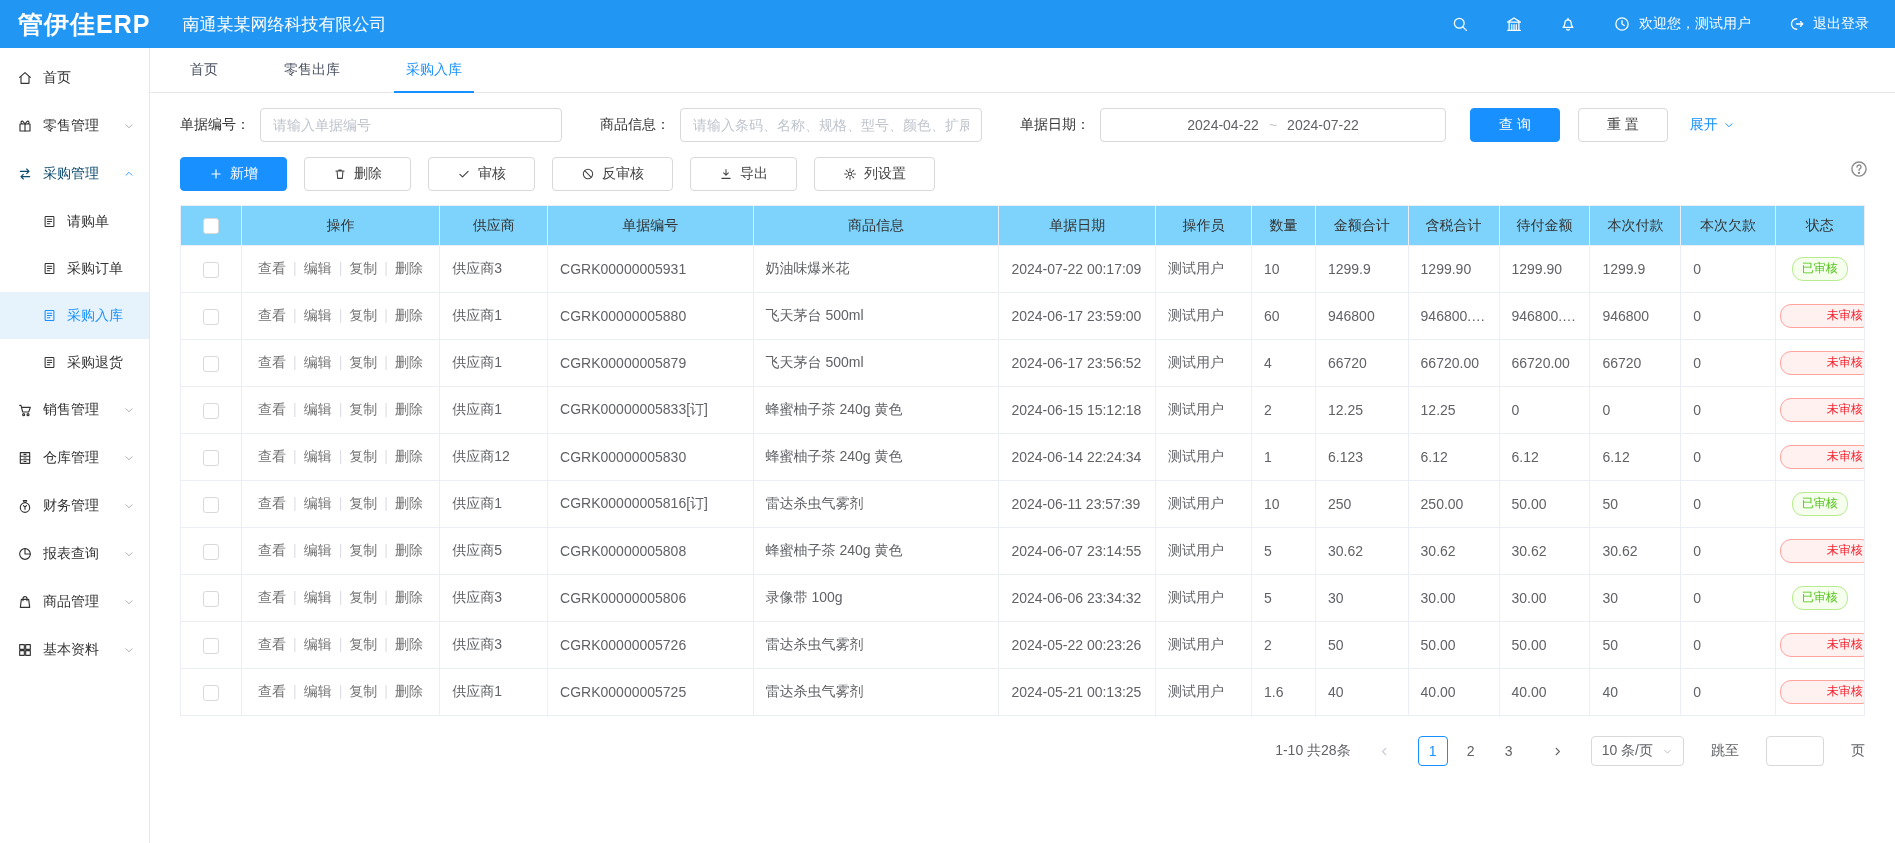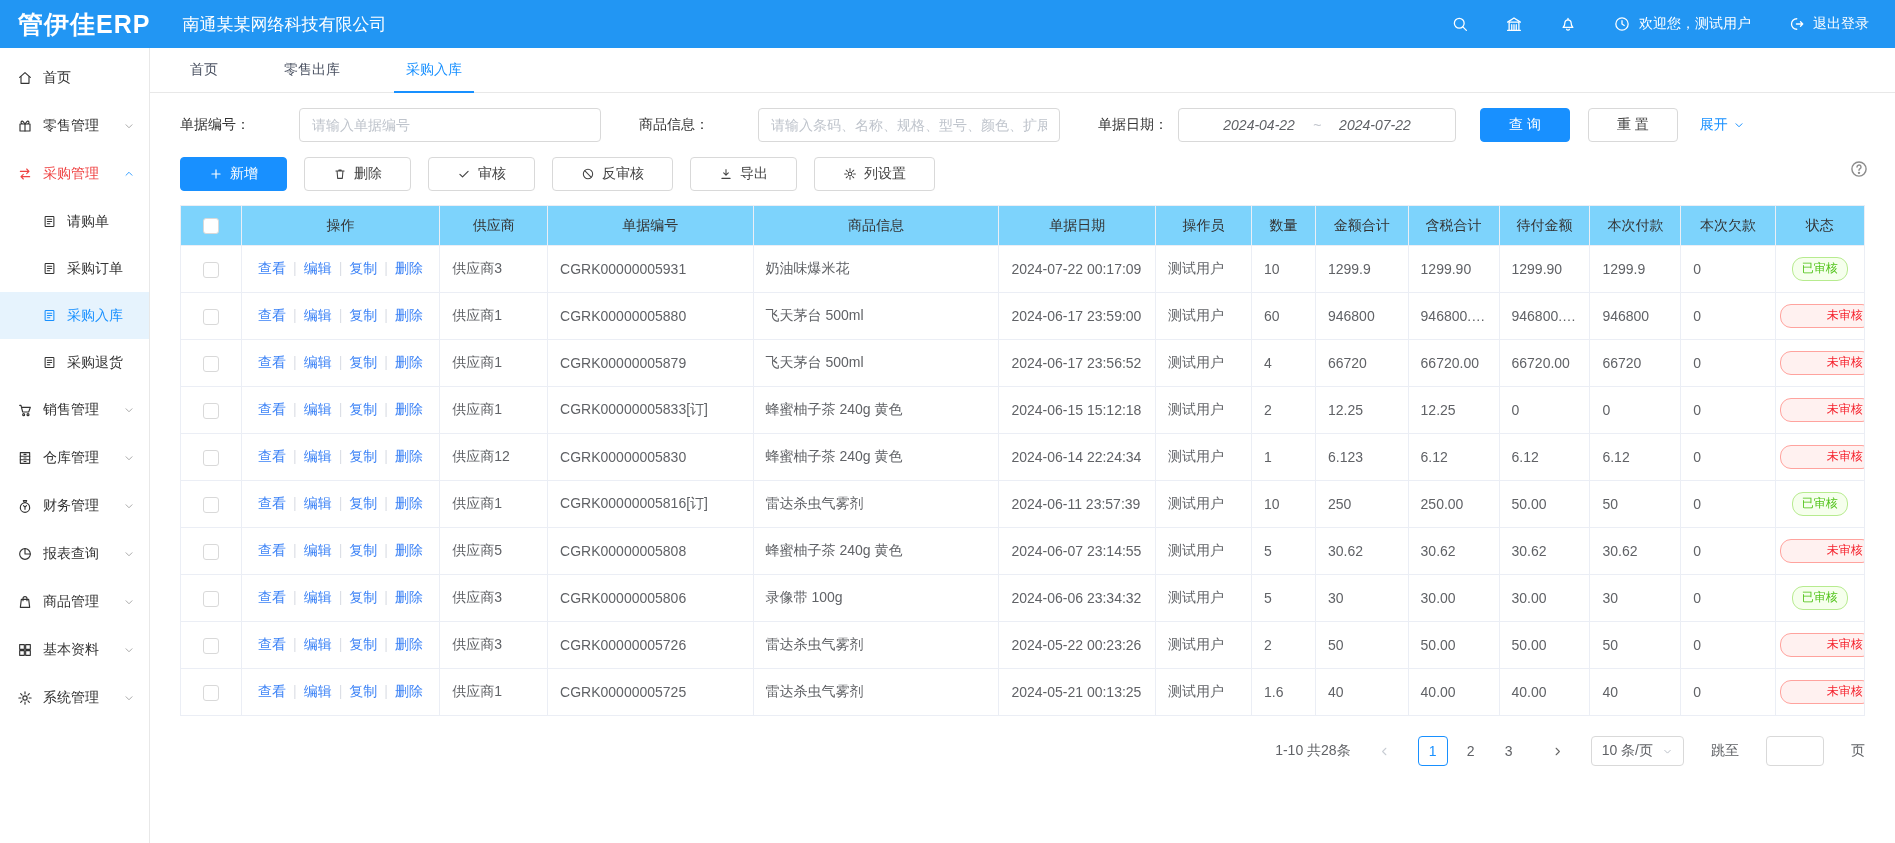--- a/index.html
+++ b/index.html
@@ -15,58 +15,58 @@
   .topbar { height:48px; background:#2296f3; display:flex; align-items:center; padding:0 26px 0 18px; color:#fff; }
   .logo { font-size:25px; font-weight:bold; letter-spacing:1px; white-space:nowrap; }
   .company { margin-left:32px; font-size:17px; white-space:nowrap; }
   .top-right { margin-left:auto; display:flex; align-items:center; gap:36px; font-size:14px; }
   .top-btn { display:flex; align-items:center; gap:8px; cursor:pointer; white-space:nowrap; }
 
   
   .layout { display:flex; height:795px; }
   .sidebar { width:150px; border-right:1px solid #e8e8e8; padding-top:6px; background:#fff; flex:none; }
   .side-item { height:48px; display:flex; align-items:center; padding:0 14px 0 17px; font-size:14px; color:#333; cursor:pointer; }
-  .side-item.active { color:#ef4444; }
+  .side-item.active { color:#0c4a6e; }
   .s-lbl { margin-left:10px; white-space:nowrap; }
   .s-chev { margin-left:auto; color:#999; }
   .side-item.active .s-chev { color:#1890ff; }
   .side-sub { height:47px; display:flex; align-items:center; padding-left:42px; font-size:14px; color:#333; cursor:pointer;text-align:right; }
   .side-sub.selected { background:#e6f3fd; color:#1890ff; }
 
   .content { flex:1; display:flex; flex-direction:column; background:#fff; min-width:0; }
 
   
   .tabbar { height:45px; border-bottom:1px solid #e8e8e8; display:flex; align-items:stretch; padding-left:28px; flex:none; }
   .tab { display:flex; align-items:center; padding:0 12px; margin-right:42px; font-size:14px; color:#495060; position:relative; cursor:pointer; }
   .tab.active { color:#1890ff; }
   .tab.active::after { content:""; position:absolute; left:0; right:0; bottom:-1px; height:2px; background:#1890ff; }
 
   
   .filterbar { display:flex; align-items:center; padding:15px 30px 13px; flex:none; }
   .f-label { font-size:14px; color:#333; margin-right:10px; white-space:nowrap; }
-  .f-input { height:34px; border:1px solid #d9d9d9; border-radius:4px; background:#fff; font-size:14px; color:#606266; padding:0 12px; outline:none; font-family:inherit;margin-left:39px; }
+  .f-input { height:34px; border:1px solid #d9d9d9; border-radius:4px; background:#fff; font-size:14px; color:#606266; padding:0 12px; outline:none; font-family:inherit; }
   .f-input::placeholder { color:#bfc4cc; }
   .grp { display:flex; align-items:center; margin-right:38px; }
-  .date-box { width:278px; height:34px; border:1px solid #d9d9d9; border-radius:4px; display:flex; align-items:center; justify-content:center; gap:18px; font-size:14px; color:#606266; background:#fff; cursor:pointer;font-style:italic; }
+  .date-box { width:346px; height:34px; border:1px solid #d9d9d9; border-radius:4px; display:flex; align-items:center; justify-content:center; gap:10px; font-size:14px; color:#606266; background:#fff; cursor:pointer; }
   .btn { height:34px; border:1px solid #d9d9d9; border-radius:4px; background:#fff; color:#444; font-size:14px; display:inline-flex; align-items:center; padding:0 28px; gap:7px; cursor:pointer; font-family:inherit; white-space:nowrap; }
   .btn.primary { background:#1890ff; border-color:#1890ff; color:#fff; }
   .expand { color:#1890ff; font-size:14px; margin-left:22px; display:inline-flex; align-items:center; gap:5px; cursor:pointer; white-space:nowrap; }
 
   
   .toolbar { display:flex; align-items:center; gap:17px; padding:2px 30px 14px; position:relative; flex:none; }
   .help { position:absolute; right:26px; top:4px; color:#8c8c8c; cursor:pointer; }
 
   
   .tablewrap { padding:0 30px; flex:none; }
   table { width:100%; border-collapse:collapse; table-layout:fixed; }
   th { height:40px; border:1px solid #ebeef5; font-weight:normal; font-size:14px; color:#333; text-align:center; background:#7dd3fc; padding:0 4px; overflow:hidden; white-space:nowrap; }
   td { height:47px; border:1px solid #ebeef5; font-size:14px; color:#606266; padding:0 12px; overflow:hidden; white-space:nowrap; text-overflow:ellipsis; background:#fff; }
   td.center { text-align:center; padding:0 4px; }
   .cb { width:16px; height:16px; border:1px solid #d9d9d9; border-radius:3px; display:inline-block; background:#fff; vertical-align:middle; cursor:pointer; }
-  td.actions a { color:#3b82f6; text-decoration:none; cursor:pointer; }
+  td.actions a { color:#737373; text-decoration:none; cursor:pointer; }
   .sep { color:#dcdfe6; margin:0 7px; }
   .badge { display:inline-block; padding:3px 9px; font-size:12px; border-radius:11px; border:1px solid; line-height:1.3; }
   .badge.green { color:#52c41a; background:#f6ffed; border-color:#b7eb8f; }
   .badge.red { color:#f5222d; background:#fff1f0; border-color:#ffa39e;padding-left:46px; }
 
   
   .pager { display:flex; align-items:center; justify-content:flex-end; gap:27px; padding:20px 30px 0; font-size:14px; color:#606266; }
   .page-num { min-width:30px; height:30px; display:flex; align-items:center; justify-content:center; border-radius:4px; cursor:pointer; }
   .page-num.active { border:1px solid #1890ff; color:#1890ff; }
   .p-arrow { color:#666; cursor:pointer; display:flex; align-items:center; }
@@ -252,32 +252,20 @@
             <rect x="4" y="13" width="7" height="7"></rect>
             <rect x="13" y="13" width="7" height="7"></rect>
           </svg>
           <span class="s-lbl">基本资料</span>
           <span class="s-chev">
             <svg width="12" height="12" viewBox="0 0 24 24" fill="none" stroke="currentColor" stroke-width="1.7" stroke-linecap="round" stroke-linejoin="round">
               <path d="M6 9.5l6 6 6-6"></path>
             </svg>
           </span>
         </div>
-        <div class="side-item">
-          <svg width="16" height="16" viewBox="0 0 24 24" fill="none" stroke="currentColor" stroke-width="1.7" stroke-linecap="round" stroke-linejoin="round">
-            <circle cx="12" cy="12" r="3.2"></circle>
-            <path d="M12 2.8v3M12 18.2v3M2.8 12h3M18.2 12h3M5.5 5.5l2.1 2.1M16.4 16.4l2.1 2.1M18.5 5.5l-2.1 2.1M7.6 16.4l-2.1 2.1"></path>
-          </svg>
-          <span class="s-lbl">系统管理</span>
-          <span class="s-chev">
-            <svg width="12" height="12" viewBox="0 0 24 24" fill="none" stroke="currentColor" stroke-width="1.7" stroke-linecap="round" stroke-linejoin="round">
-              <path d="M6 9.5l6 6 6-6"></path>
-            </svg>
-          </span>
-        </div>
       </nav>
   </aside>
 
   <section class="content">
 
     <div class="tabbar">
         <div class="tab">首页</div>
         <div class="tab">零售出库</div>
         <div class="tab active">采购入库</div>
       </div>

